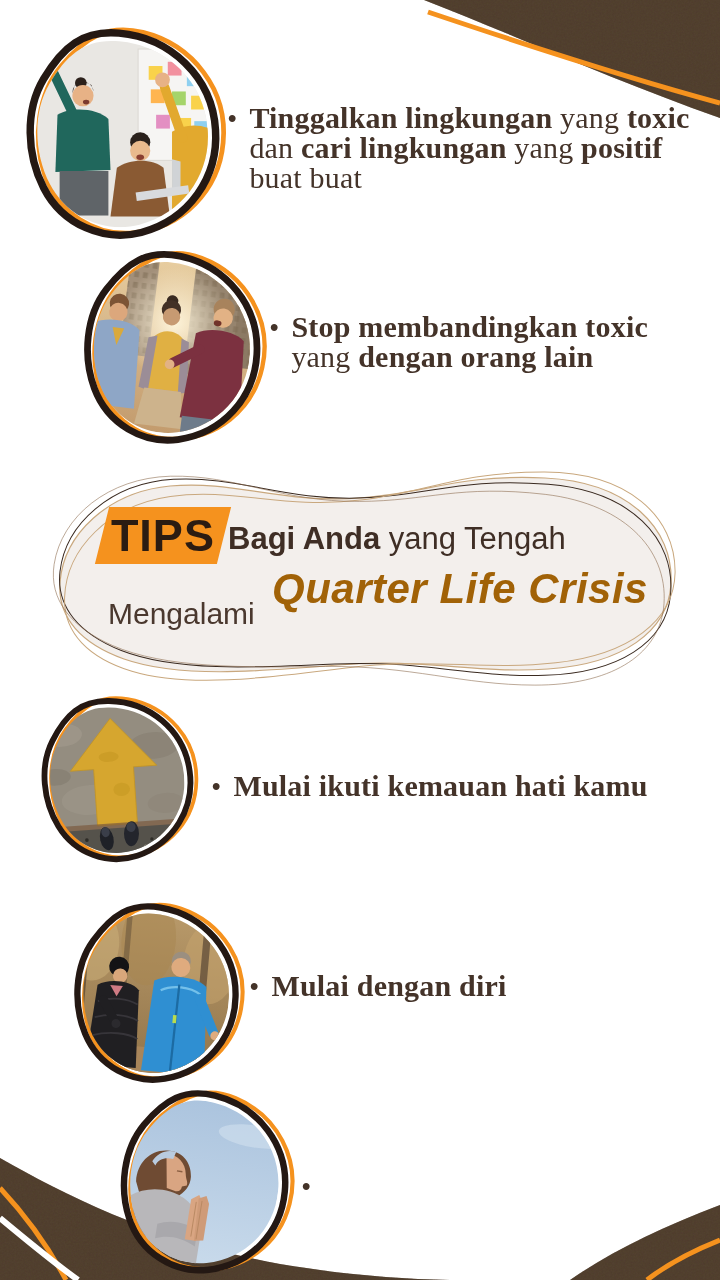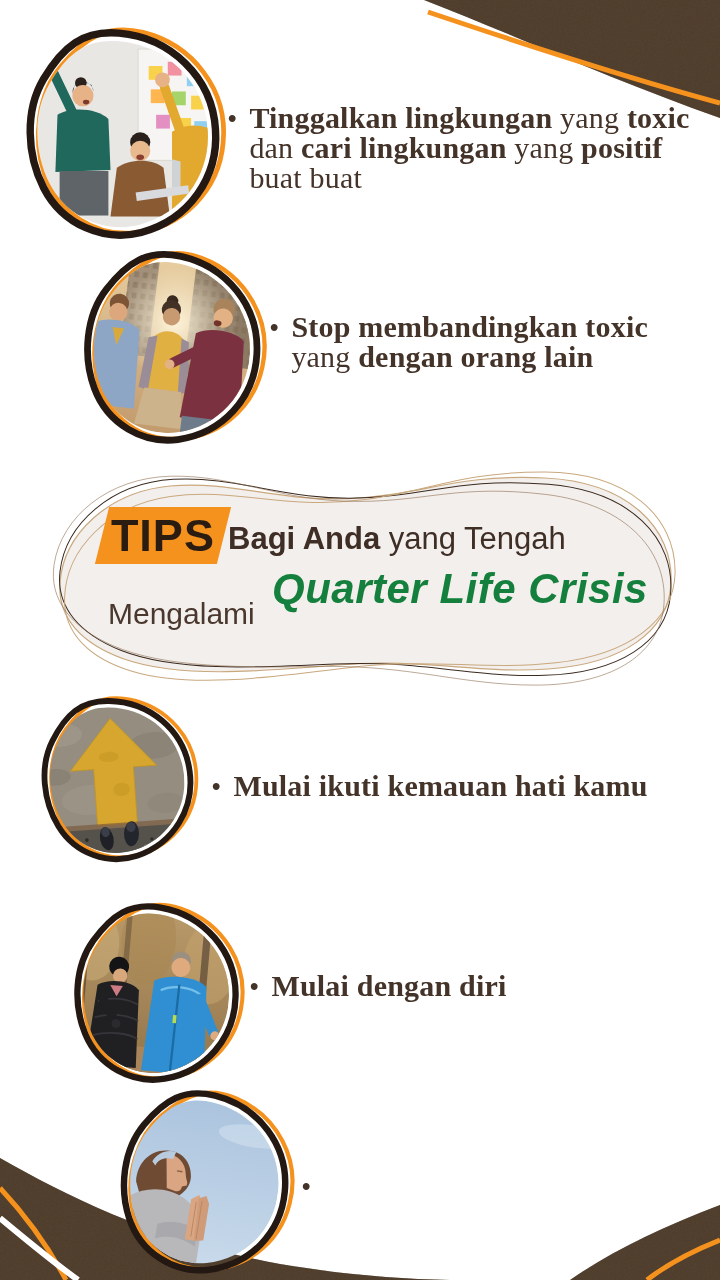--- a/index.html
+++ b/index.html
@@ -35,21 +35,21 @@
     display:flex;align-items:center;justify-content:center;
   }
   .tips-box .tips-word{
     transform:skewX(14deg);
     font-size:45px;font-weight:700;letter-spacing:1px;color:#2b1c12;
   }
   .t-line1{position:absolute;left:228px;top:521px;z-index:3;font-size:31px;color:#3f2e25;white-space:nowrap;}
   .t-line1 .b{font-weight:700;}
   .t-meng{position:absolute;left:108px;top:571px;z-index:3;font-size:30px;font-weight:400;color:#4a382e;margin-top:26px;}
   .t-qlc{position:absolute;left:272px;top:565px;z-index:3;font-size:42px;font-weight:700;font-style:italic;
-         letter-spacing:.5px;color:#15803d;white-space:nowrap;}
+         letter-spacing:.5px;color:#a16207;white-space:nowrap;}
 </style>
 </head>
 <body>
 
 <div class="page">
 
   <svg class="corners" width="720" height="1280" viewBox="0 0 720 1280" aria-hidden="true">
     <defs>
       <filter id="grain" x="-10%" y="-10%" width="120%" height="120%">
         <feTurbulence type="fractalNoise" baseFrequency="0.55" numOctaves="2" seed="7" result="n"></feTurbulence>

